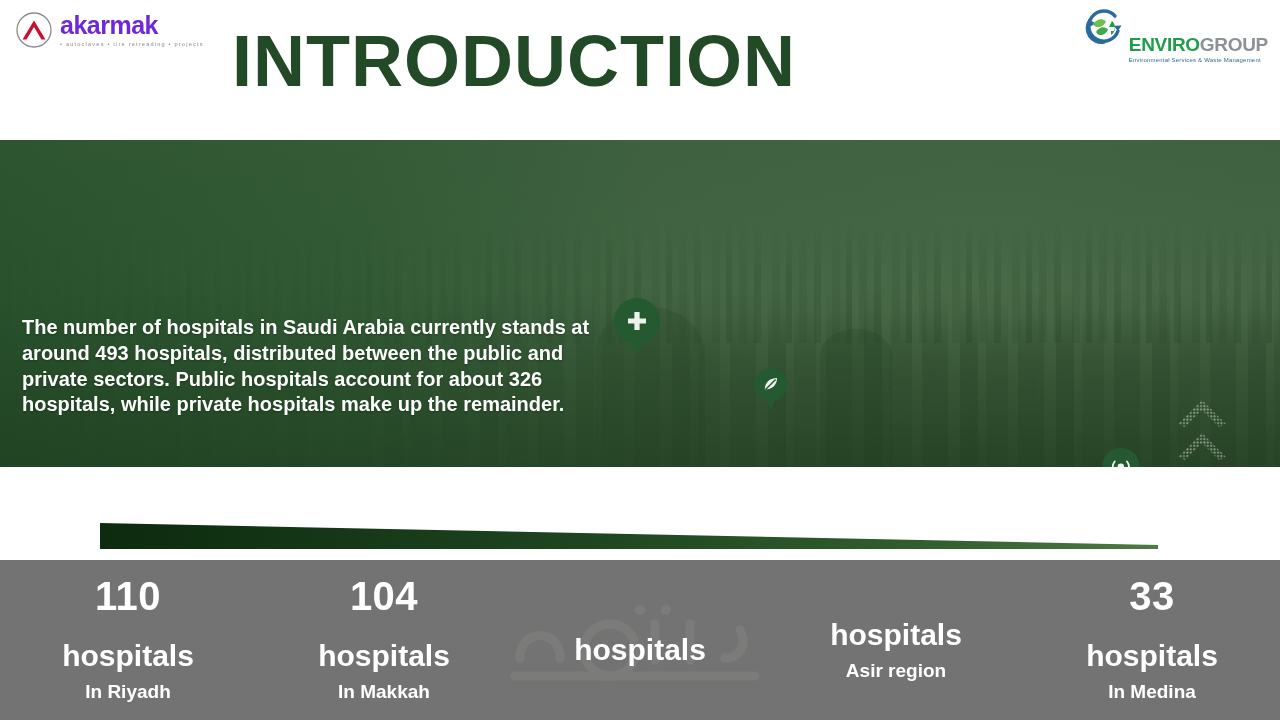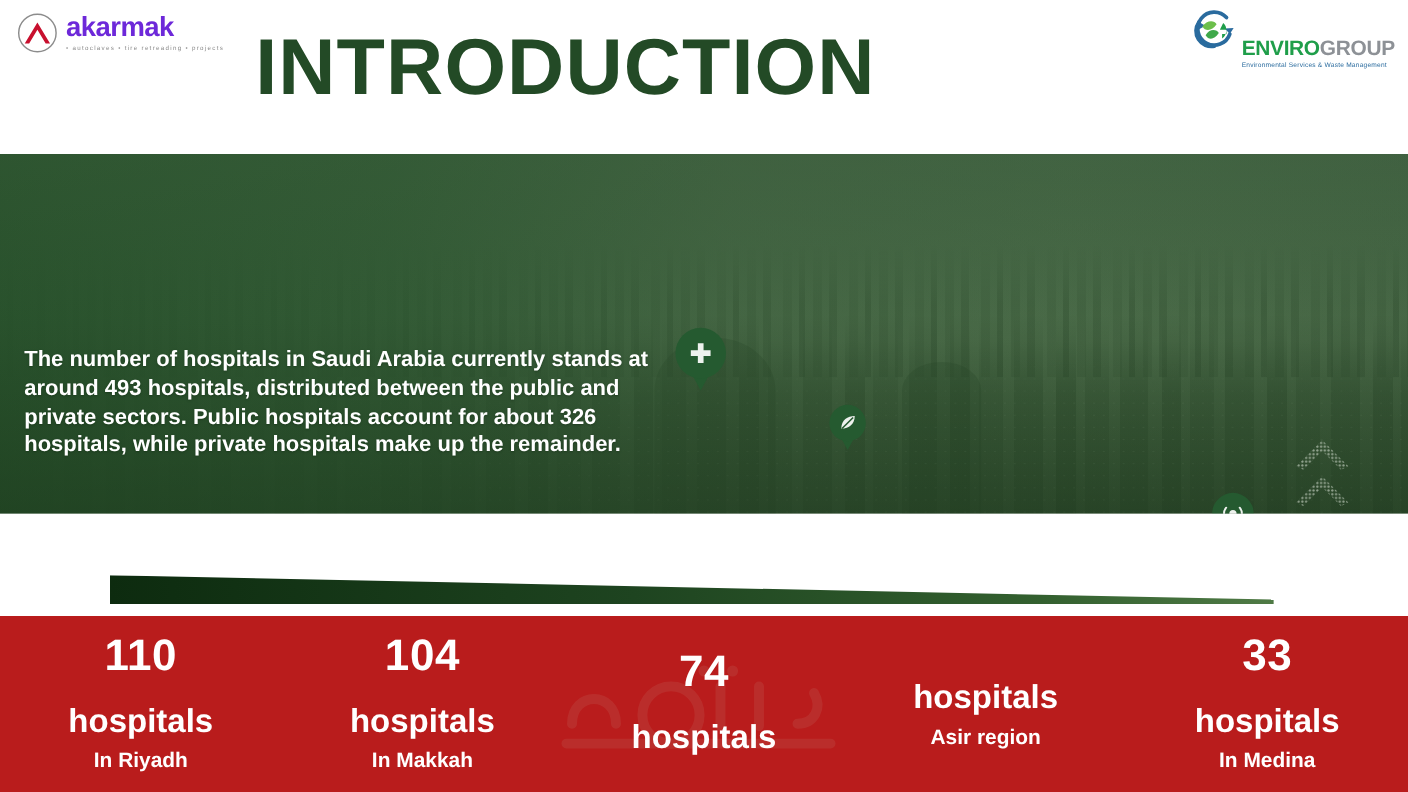--- a/index.html
+++ b/index.html
@@ -267,21 +267,21 @@
     position: absolute;
     left: 100px; top: 56px;
     width: 1058px; height: 30px;
   }
 
   
   .stats-bar {
     position: absolute;
     left: 0; top: 560px;
     width: 1280px; height: 160px;
-    background: #b91c1c;
+    background: #737373;
     overflow: hidden;
   }
   .watermark {
     position: absolute;
     left: 50%;
     top: 52%;
     transform: translate(-50%,-50%);
     width: 300px; height: 110px;
     opacity: .085;
     z-index: 1;
@@ -472,21 +472,20 @@
       <div class="stat-region">In Riyadh</div>
     </div>
 
     <div class="stat">
       <div class="stat-number">104</div>
       <div class="stat-unit">hospitals</div>
       <div class="stat-region">In Makkah</div>
     </div>
 
     <div class="stat">
-      <div class="stat-number">74</div>
       <div class="stat-unit">hospitals</div>
     </div>
 
     <div class="stat">
       <div class="stat-unit">hospitals</div>
       <div class="stat-region">Asir region</div>
     </div>
 
     <div class="stat">
       <div class="stat-number">33</div>

